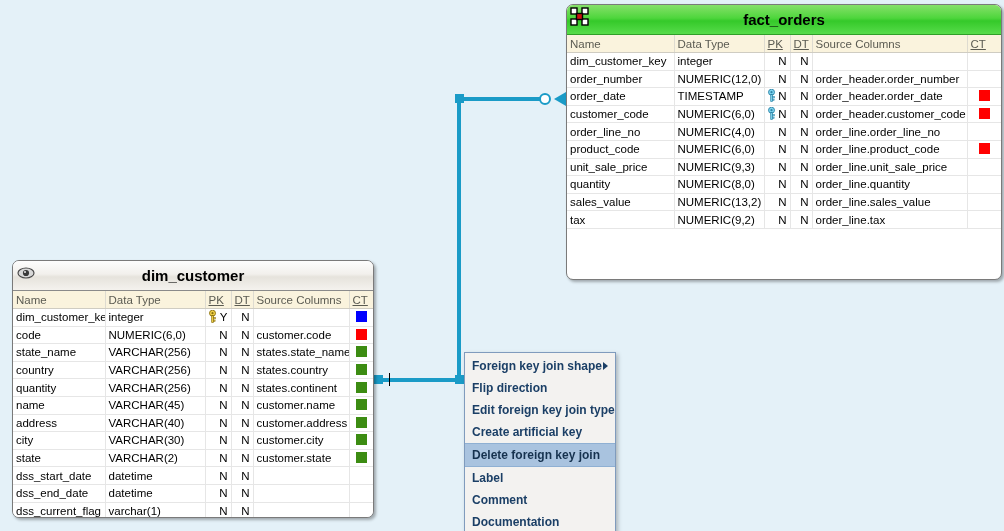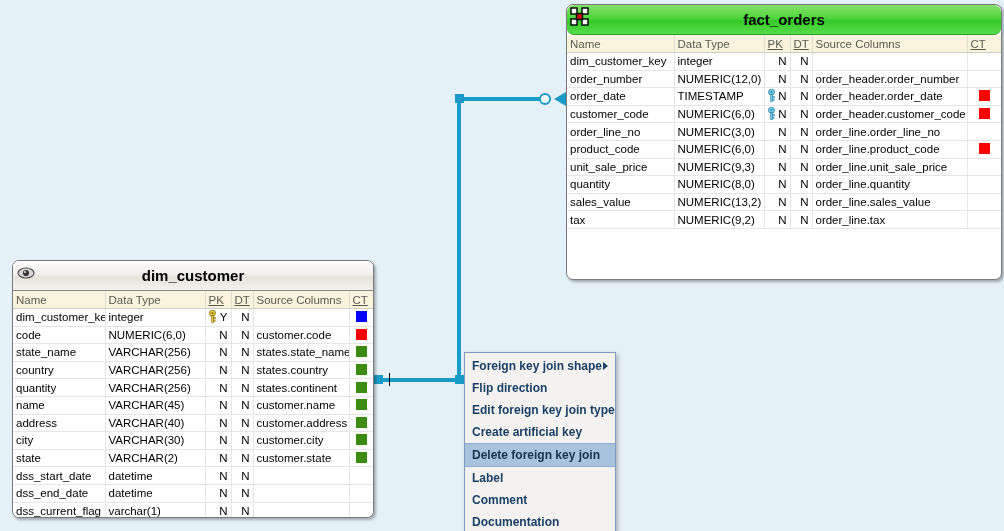--- a/index.html
+++ b/index.html
@@ -30,21 +30,20 @@
     justify-content:center;
     font-size:15px;
     font-weight:bold;
     color:#000;
     border-bottom:1px solid #8a8a8a;
     box-sizing:border-box;
   }
   .ent-title.green{
     background:linear-gradient(to bottom,#86e06a 0%,#4ed63c 45%,#35c92a 55%,#57dc4a 100%);
     border-bottom:1px solid #2f9f27;
-    border-radius:7px;
   }
   .ent-title.grey{
     background:linear-gradient(to bottom,#fdfdfd 0%,#f2f0ec 45%,#e6e3dc 55%,#f4f2ee 100%);
   }
   .ent-title .title-ico{
     position:absolute;left:3px;top:2px;
   }
 
   table.grid{
     width:100%;
@@ -247,21 +246,21 @@
                 <rect x="3.7" y="5.6" width="1.7" height="6.9" fill="#7fd4ef" stroke="#2f86a8" stroke-width="0.7"></rect>
                 <rect x="5.3" y="7.6" width="2.2" height="1.3" fill="#7fd4ef" stroke="#2f86a8" stroke-width="0.6"></rect>
                 <rect x="5.3" y="10.1" width="1.8" height="1.2" fill="#7fd4ef" stroke="#2f86a8" stroke-width="0.6"></rect>
               </svg>N</td>
             <td class="c-right">N</td>
             <td>order_header.customer_code</td>
             <td class="c-center"><span class="swatch" style="background:#ff0000"></span></td>
           </tr>
           <tr>
             <td>order_line_no</td>
-            <td>NUMERIC(3,0)</td>
+            <td>NUMERIC(4,0)</td>
             <td class="pkcell">N</td>
             <td class="c-right">N</td>
             <td>order_line.order_line_no</td>
             <td class="c-center"></td>
           </tr>
           <tr>
             <td>product_code</td>
             <td>NUMERIC(6,0)</td>
             <td class="pkcell">N</td>
             <td class="c-right">N</td>

